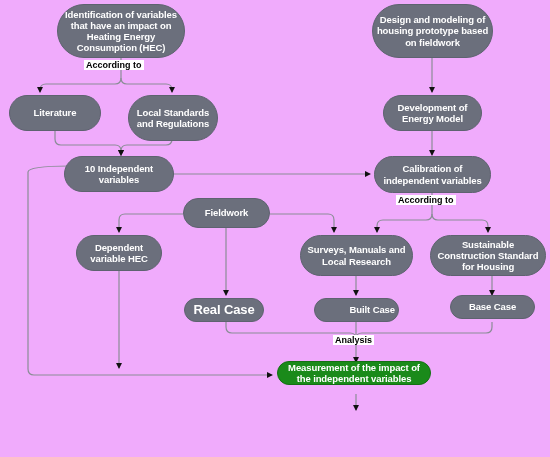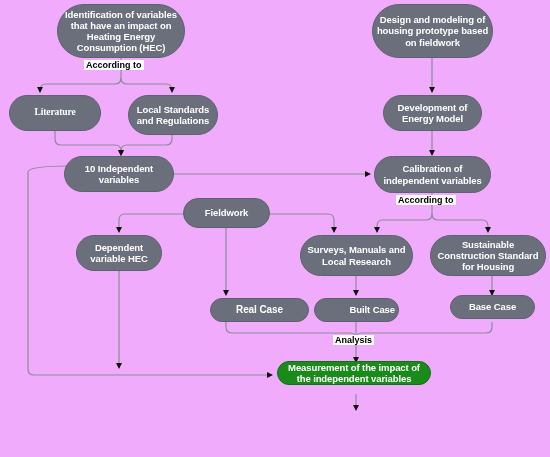--- a/index.html
+++ b/index.html
@@ -112,25 +112,25 @@
   </svg>
 
   <div class="node gray" style="left:57px; top:4px; width:128px; height:54px; font-size:9.5px;">
     <span class="lbl">Identification of variables that  have an impact on Heating Energy Consumption (HEC)</span>
   </div>
 
   <div class="node gray" style="left:372px; top:4px; width:121px; height:54px; font-size:9.5px;">
     <span class="lbl">Design and modeling of housing prototype based on fieldwork</span>
   </div>
 
-  <div class="node gray" style="left:9px; top:95px; width:92px; height:36px; font-size:9.5px;font-family:Liberation Serif, serif;">
+  <div class="node gray" style="left:9px; top:95px; width:92px; height:36px; font-size:9.5px;">
     <span class="lbl">Literature</span>
   </div>
 
-  <div class="node gray" style="left:128px; top:95px; width:90px; height:40px; font-size:9.5px;">
+  <div class="node gray" style="left:128px; top:95px; width:90px; height:46px; font-size:9.5px;">
     <span class="lbl">Local Standards and Regulations</span>
   </div>
 
   <div class="node gray" style="left:383px; top:95px; width:99px; height:36px; font-size:9.5px;">
     <span class="lbl">Development of Energy Model</span>
   </div>
 
   <div class="node gray" style="left:64px; top:156px; width:110px; height:36px; font-size:9.5px;">
     <span class="lbl">10 Independent variables</span>
   </div>
@@ -148,21 +148,21 @@
   </div>
 
   <div class="node gray" style="left:430px; top:235px; width:116px; height:41px; font-size:9.5px;">
     <span class="lbl">Sustainable Construction Standard for Housing</span>
   </div>
 
   <div class="node gray" style="left:300px; top:235px; width:113px; height:41px; font-size:9.5px;">
     <span class="lbl">Surveys, Manuals and Local Research</span>
   </div>
 
-  <div class="node gray" style="left:184px; top:298px; width:99px; height:24px; font-size:10px;margin-left:26px;">
+  <div class="node gray" style="left:184px; top:298px; width:80px; height:24px; font-size:13px;">
     <span class="lbl">Real Case</span>
   </div>
 
   <div class="node gray" style="left:314px; top:298px; width:85px; height:24px; font-size:9.5px;justify-content:flex-end;">
     <span class="lbl">Built Case</span>
   </div>
 
   <div class="node gray" style="left:450px; top:295px; width:85px; height:24px; font-size:9.5px;">
     <span class="lbl">Base Case</span>
   </div>

